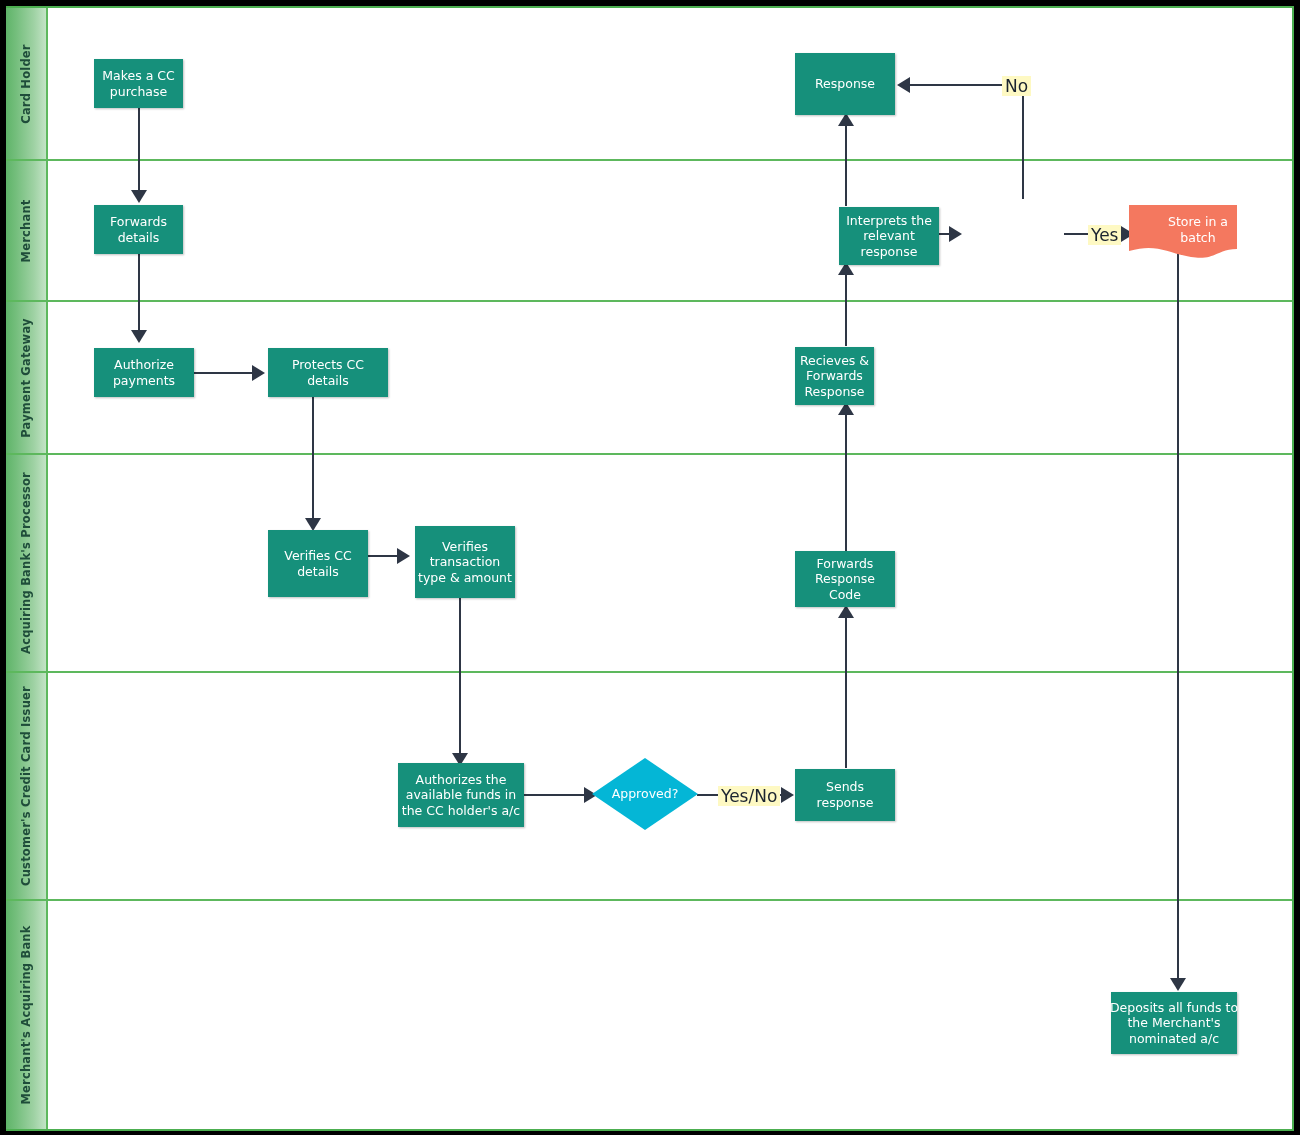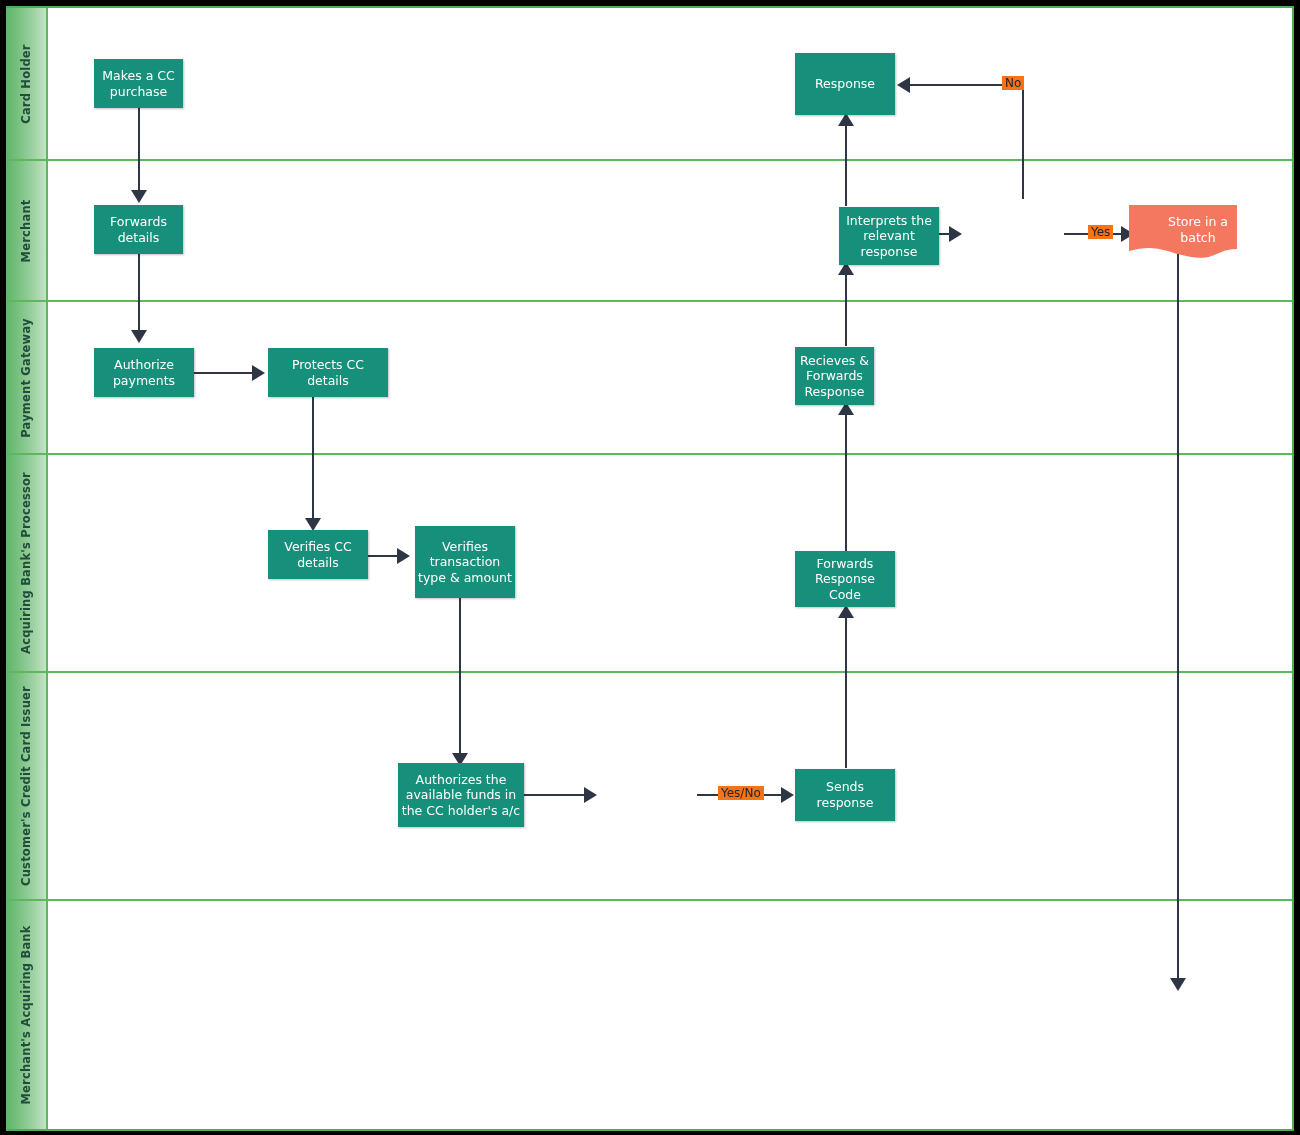--- a/index.html
+++ b/index.html
@@ -107,23 +107,23 @@
     width: 0; height: 0;
     z-index: 3;
   }
   .arrow.down { border-left: 8px solid transparent; border-right: 8px solid transparent; border-top: 13px solid #2E3645; }
   .arrow.up   { border-left: 8px solid transparent; border-right: 8px solid transparent; border-bottom: 13px solid #2E3645; }
   .arrow.right{ border-top: 8px solid transparent; border-bottom: 8px solid transparent; border-left: 13px solid #2E3645; }
   .arrow.left { border-top: 8px solid transparent; border-bottom: 8px solid transparent; border-right: 13px solid #2E3645; }
 
   .edge-label {
     position: absolute;
-    font-size: 12px;
+    font-size: 17px;
     color: #1B2430;
-    background: #f97316;
+    background: #fef9c3;
     padding: 0 3px;
     z-index: 4;
     white-space: nowrap;
   }
 </style>
 </head>
 <body>
 
 <div id="stage">
   <div id="frame">
@@ -231,32 +231,36 @@
     </div>
 
     <div class="node proc" style="left:88px;top:340px;width:100px;height:49px;">
       <span class="txt">Authorize<br>payments</span>
     </div>
 
     <div class="node proc" style="left:262px;top:340px;width:120px;height:49px;">
       <span class="txt">Protects CC<br>details</span>
     </div>
 
-    <div class="node proc" style="left:262px;top:522px;width:100px;height:49px;">
+    <div class="node proc" style="left:262px;top:522px;width:100px;height:67px;">
       <span class="txt">Verifies CC<br>details</span>
     </div>
 
     <div class="node proc" style="left:409px;top:518px;width:100px;height:72px;">
       <span class="txt">Verifies<br>transaction<br>type &amp; amount</span>
     </div>
 
     <div class="node proc" style="left:392px;top:755px;width:126px;height:64px;">
       <span class="txt">Authorizes the<br>available funds in<br>the CC holder's a/c</span>
     </div>
 
+    <div class="node dec" style="left:586px;top:750px;width:106px;height:72px;">
+      <div class="diamond"></div>
+      <span class="txt">Approved?</span>
+    </div>
 
     <div class="node proc" style="left:789px;top:761px;width:100px;height:52px;">
       <span class="txt">Sends<br>response</span>
     </div>
 
     <div class="node proc" style="left:789px;top:543px;width:100px;height:56px;">
       <span class="txt">Forwards<br>Response<br>Code</span>
     </div>
 
     <div class="node proc" style="left:789px;top:339px;width:79px;height:58px;">
@@ -272,15 +276,18 @@
       <span class="txt">Response</span>
     </div>
 
     <div class="node docshape" style="left:1123px;top:197px;width:108px;height:56px;padding-left:30px;">
       <svg width="108" height="56" viewBox="0 0 108 56">
         <path d="M0,0 L108,0 L108,44 C88,44 86,56 62,52 C38,48 28,38 0,46 Z" fill="#F4785F"></path>
       </svg>
       <span class="txt" style="margin-top:-6px;">Store in a<br>batch</span>
     </div>
 
+    <div class="node proc" style="left:1105px;top:984px;width:126px;height:62px;">
+      <span class="txt">Deposits all funds to<br>the Merchant's<br>nominated a/c</span>
+    </div>
 
   </div>
 </div>
 
 </body></html>

